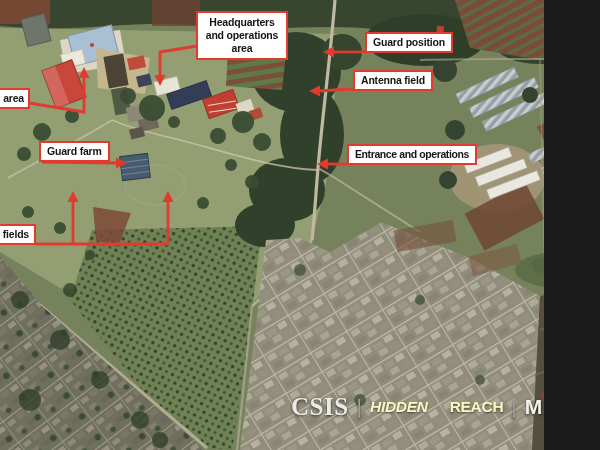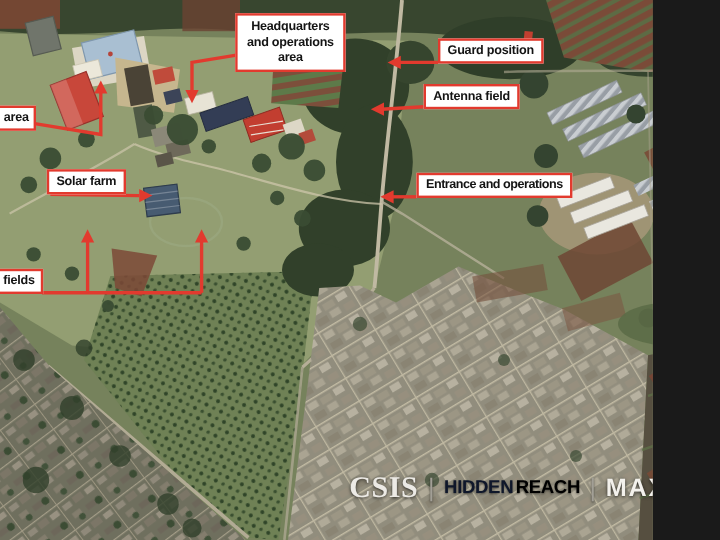--- a/index.html
+++ b/index.html
@@ -24,22 +24,22 @@
           font:700 10px/12.5px "Liberation Sans",sans-serif;letter-spacing:.2px;}
 
   #credits{position:absolute;left:291px;top:393px;display:flex;align-items:center;
            gap:8px;z-index:30;}
   #credits .csis{font:600 25px "Liberation Serif",serif;color:#eceae5;letter-spacing:.5px;
            text-shadow:0 1px 3px rgba(0,0,0,.75);}
   #credits .pipe{font:300 21px "Liberation Sans",sans-serif;color:#a29f96;
            text-shadow:0 1px 2px rgba(0,0,0,.6);}
   #credits .hr{font:700 15.5px "Liberation Sans",sans-serif;letter-spacing:-0.3px;
            text-shadow:0 1px 2px rgba(0,0,0,.55);}
-  #credits .hr-dark{color:#0f172a;margin-right:-6px;}
-  #credits .hr-light{color:#000000;}
+  #credits .hr-dark{color:#fef9c3;margin-right:-6px;font-style:italic;}
+  #credits .hr-light{color:#fef9c3;margin-left:20px;}
   #credits .maxar{font:800 21px "Liberation Sans",sans-serif;color:#f3f1ec;
            letter-spacing:1.5px;text-shadow:0 1px 3px rgba(0,0,0,.75);}
 
   #north-label{position:absolute;left:559px;top:403px;color:#f5f4ef;
            font:700 10px "Liberation Sans",sans-serif;
            text-shadow:0 1px 2px rgba(0,0,0,.85);z-index:30;}
 </style>
 </head>
 <body>
 
@@ -244,21 +244,21 @@
       <polygon points="73,191 67.5,202 78.5,202"></polygon>
       <polygon points="168,191 162.5,202 173.5,202"></polygon>
     </g>
     <polygon points="563,422 586,436 574,439 572,449" fill="#f6f5f1"></polygon>
   </svg>
 
   <div class="lbl" id="lbl-hq">Headquarters and operations area</div>
   <div class="lbl" id="lbl-antenna">Antenna field</div>
   <div class="lbl" id="lbl-guard">Guard position</div>
   <div class="lbl" id="lbl-area">area</div>
-  <div class="lbl" id="lbl-solar">Solar farm</div>
+  <div class="lbl" id="lbl-solar">Guard farm</div>
   <div class="lbl" id="lbl-entrance">Entrance and operations</div>
   <div class="lbl" id="lbl-fields">fields</div>
 
 
   <div id="credits">
     <span class="csis">CSIS</span>
     <span class="pipe">|</span>
     <span class="hr hr-dark">HIDDEN</span>
     <span class="hr hr-light">REACH</span>
     <span class="pipe">|</span>

